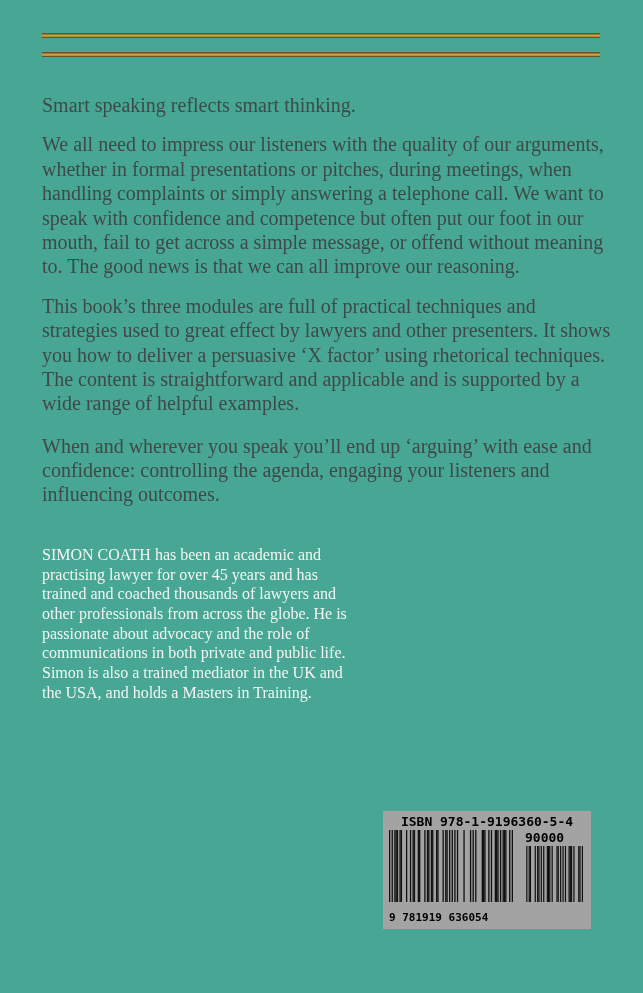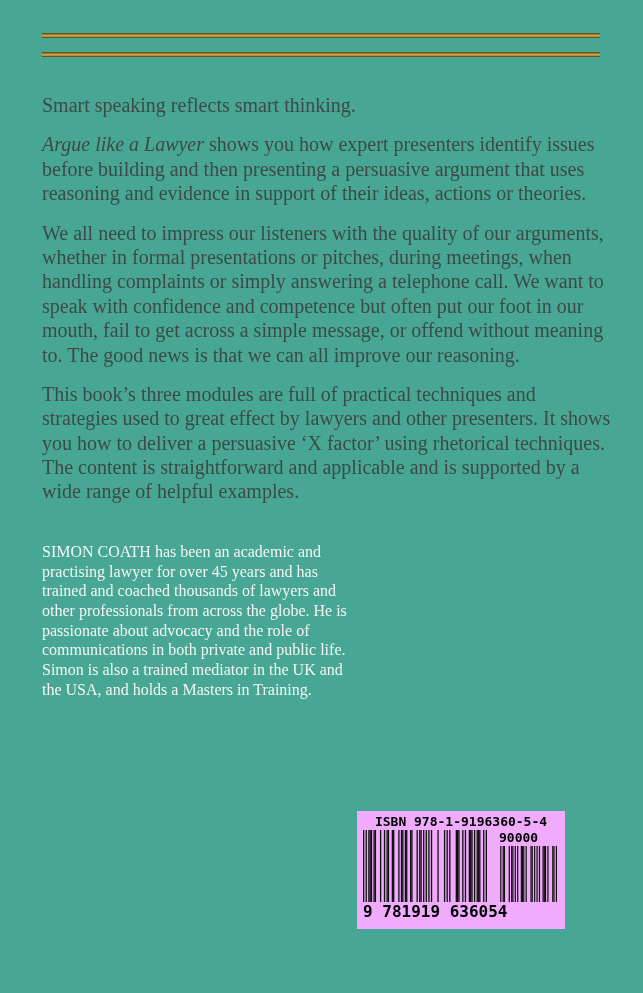--- a/index.html
+++ b/index.html
@@ -33,38 +33,38 @@
   .blurb .closing { margin-top:18px; }
   .bio {
     margin-top:38px;
     width:322px;
     color:#f3f6f2;
     font-size:16px;
     line-height:1.23;
   }
   .barcode-box {
     position:absolute;
-    left:357px; top:811px;
+    left:383px; top:811px;
     width:208px; height:118px;
-    background:#f0abfc;
+    background:#a3a3a3;
     box-sizing:border-box;
     padding:3px 6px 0 6px;
   }
   .isbn-line {
     font-family:"DejaVu Sans Mono","Liberation Mono",monospace;
     font-size:13px; font-weight:bold; color:#000;
     text-align:center; white-space:nowrap; letter-spacing:0;
   }
   .bc-row { display:flex; justify-content:space-between; align-items:flex-start; margin-top:1px; }
   .bc-main { width:124px; }
   .bc-main svg { width:124px; height:72px; display:block; }
   .bc-digits {
     font-family:"DejaVu Sans Mono","Liberation Mono",monospace;
-    font-size:16px; font-weight:bold; color:#000;
-    white-space:nowrap; margin-top:0px;
+    font-size:11px; font-weight:bold; color:#000;
+    white-space:nowrap; margin-top:9px;
   }
   .bc-supp { width:60px; }
   .price-code {
     font-family:"DejaVu Sans Mono","Liberation Mono",monospace;
     font-size:13px; font-weight:bold; color:#000;
     text-align:left; padding-right:2px;
   }
   .bc-supp svg { width:58px; height:56px; display:block; margin-top:1px; }
   svg rect { fill:#111; }
 </style>
@@ -75,23 +75,23 @@
 
   <div class="gold-rule"></div>
 
   <div class="quotes">
   </div>
 
   <div class="gold-rule"></div>
 
   <div class="blurb">
     <p class="bold">Smart speaking reflects smart thinking.</p>
-    <p><span class="italic-lead">Argue like a Lawyer</span><span> shows you how expert presenters identify issues before building and then presenting a persuasive argument that uses reasoning and evidence in support of their ideas, actions or theories.</span></p>
     <p>We all need to impress our listeners with the quality of our arguments, whether in formal presentations or pitches, during meetings, when handling complaints or simply answering a telephone call. We want to speak with confidence and competence but often put our foot in our mouth, fail to get across a simple message, or offend without meaning to. The good news is that we can all improve our reasoning.</p>
     <p>This book’s three modules are full of practical techniques and strategies used to great effect by lawyers and other presenters. It shows you how to deliver a persuasive ‘X factor’ using rhetorical techniques. The content is straightforward and applicable and is supported by a wide range of  helpful examples.</p>
+    <p class="bold closing">When and wherever you speak you’ll end up ‘arguing’ with ease and confidence: controlling the agenda, engaging your listeners and influencing outcomes.</p>
   </div>
 
   <div class="bio">SIMON COATH has been an academic and practising lawyer for over 45 years and has trained and coached thousands of lawyers and other professionals from across the globe. He is passionate about advocacy and the role of communications in both private and public life. Simon is also a trained mediator in the UK and the USA, and holds a Masters in Training.</div>
 
   <div class="barcode-box">
     <div class="isbn-line">ISBN 978-1-9196360-5-4</div>
     <div class="bc-row">
       <div class="bc-main">
         <svg id="ean13-svg" xmlns="http://www.w3.org/2000/svg" viewBox="0 0 95 60" preserveAspectRatio="none">
             <rect x="0" y="0" width="1" height="60" fill="#111111"></rect>

